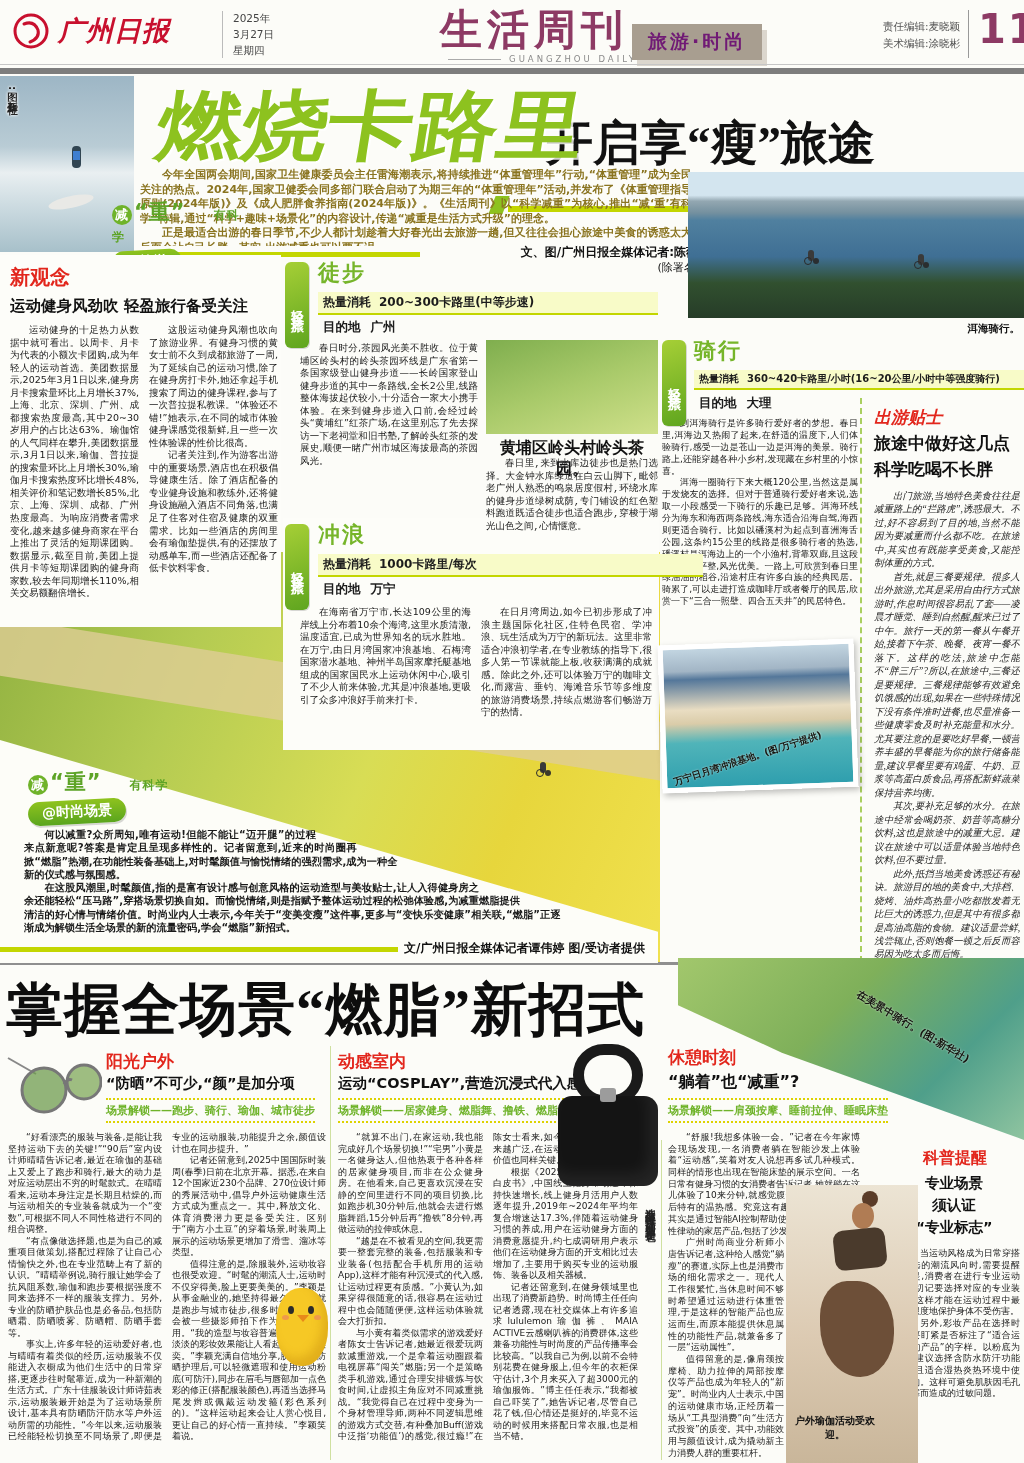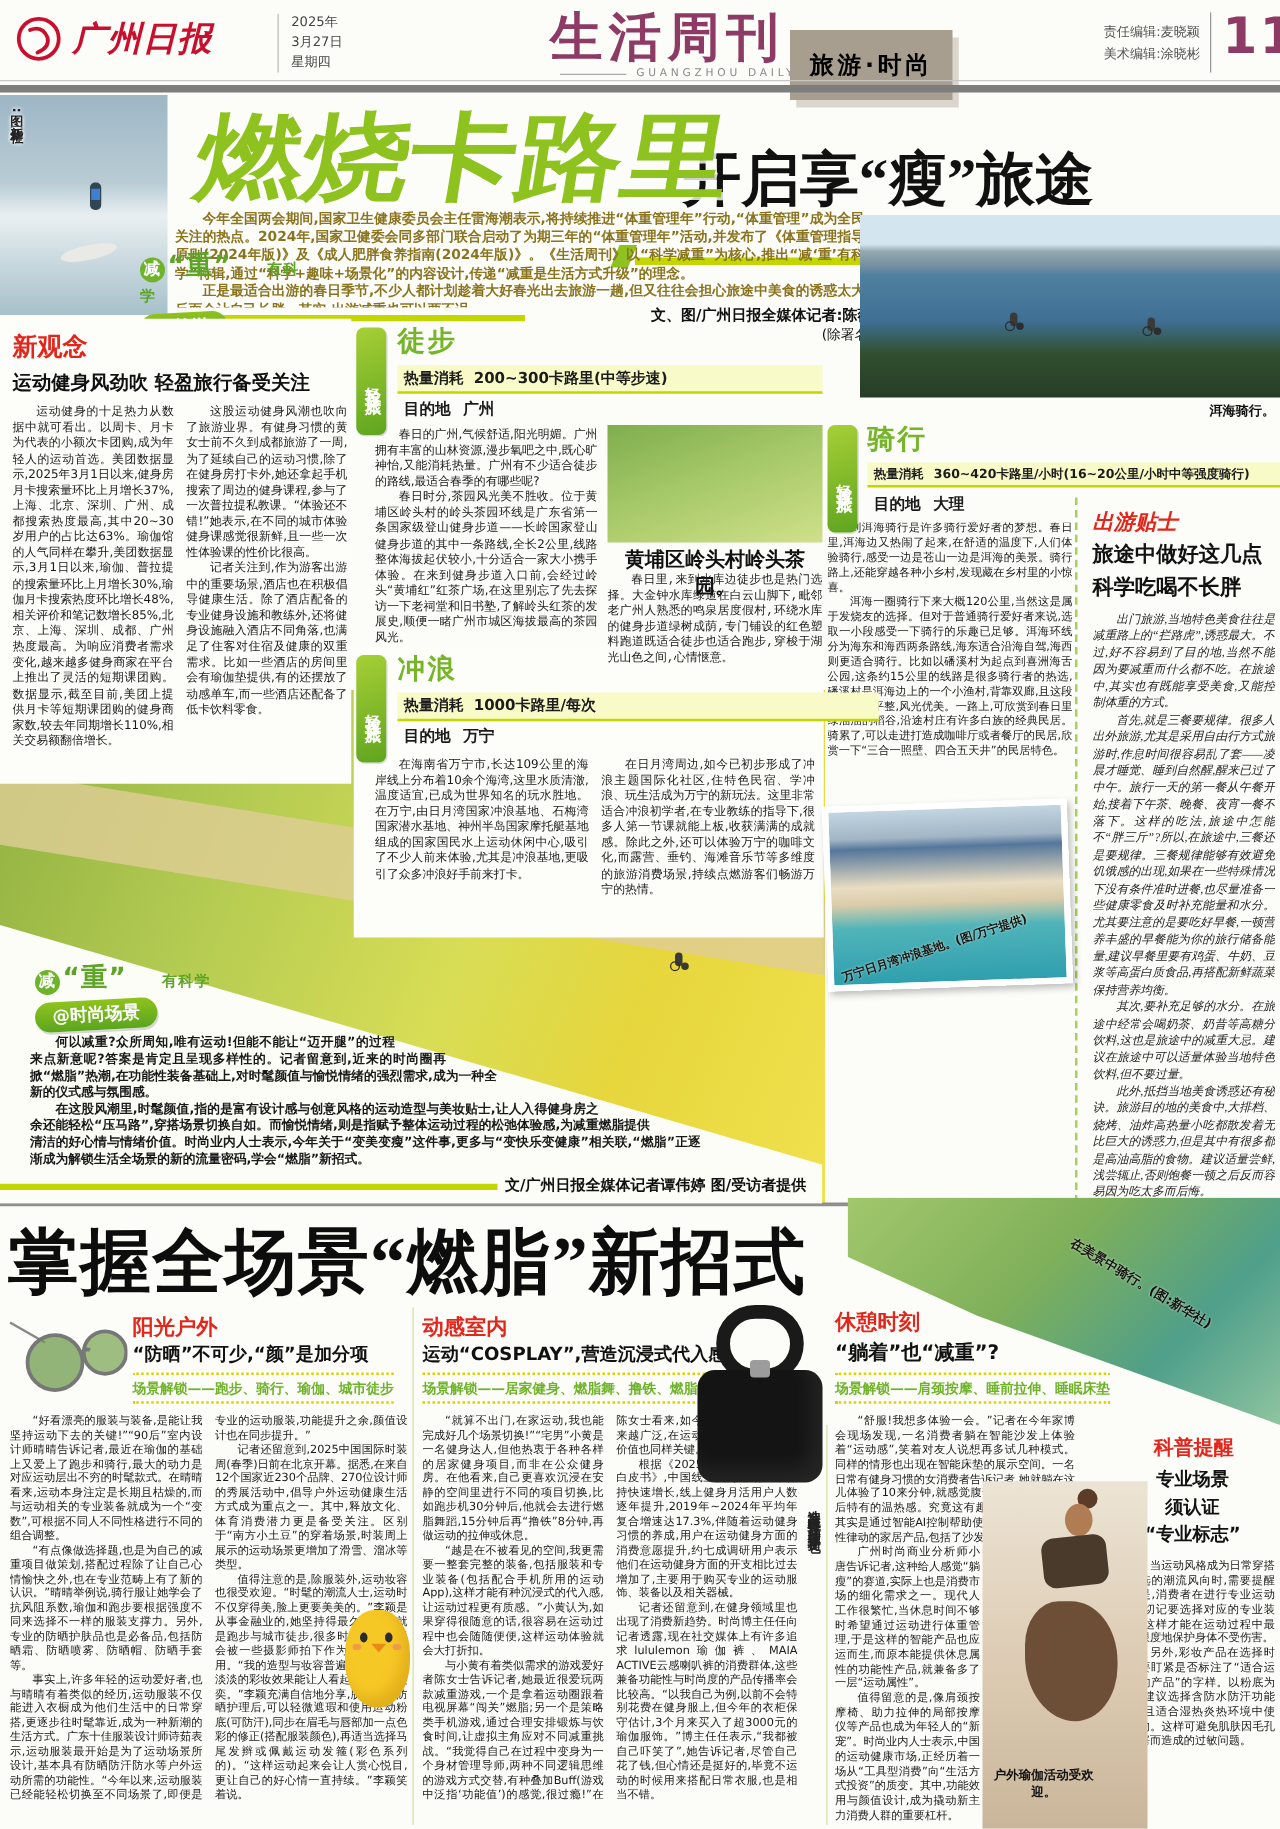--- a/index.html
+++ b/index.html
@@ -6,21 +6,21 @@
 html,body{width:1024px;}
 body{position:relative;height:1463px;background:#fcfcf8;font-family:"DejaVu Sans","Liberation Sans",sans-serif;color:#1c1c1c;overflow:hidden;}
 .abs{position:absolute;}
 
 .logo-text{font-family:"Liberation Serif","DejaVu Serif",serif;font-style:italic;font-weight:bold;font-size:27px;color:#c8102e;letter-spacing:1px;}
 .dateblock{font-size:10.5px;color:#444;line-height:1.5;border-left:1px solid #bbb;padding-left:10px;}
 .weekly-title{font-family:"Liberation Serif","DejaVu Serif",serif;font-weight:900;font-size:42px;color:#8d3a64;letter-spacing:5px;}
 .weekly-sub{display:flex;align-items:center;gap:8px;width:250px;}
 .weekly-sub .ln{flex:1;height:1px;background:#aaa;}
 .weekly-en{font-size:8.5px;color:#8a8a8a;letter-spacing:3px;white-space:nowrap;}
-.section-badge{background:#a89e90;color:#000000;font-weight:bold;font-size:19px;padding:15px 16px;letter-spacing:3px;box-shadow:5px 6px 0 #dbd6cd;}
+.section-badge{background:#a89e90;color:#701a75;font-weight:bold;font-size:19px;padding:5px 16px;letter-spacing:3px;box-shadow:5px 6px 0 #dbd6cd;}
 .editors{font-size:10.5px;color:#555;text-align:right;line-height:1.6;}
 .pageno{font-weight:900;font-size:40px;color:#8d3a64;letter-spacing:2px;}
 .vrule{width:1px;background:#999;}
 
 .photo{overflow:hidden;}
 .vcredit{writing-mode:vertical-rl;font-size:10.5px;font-weight:bold;color:#222;text-shadow:0 0 3px #fff,0 0 3px #fff;letter-spacing:2px;}
 .hl-green{font-weight:900;font-size:76px;color:#8dc21f;transform:skewX(-9deg) scaleX(1.12);transform-origin:left bottom;white-space:nowrap;text-shadow:2px 2px 0 rgba(255,255,255,.8);}
 .hl-black{font-family:"Liberation Serif","DejaVu Serif",serif;font-weight:900;font-size:47px;color:#111;white-space:nowrap;}
 .intro{font-size:11px;line-height:1.32;color:#8a7420;text-align:justify;font-weight:bold;}
 .intro p{text-indent:2em;margin:0;}
@@ -159,21 +159,20 @@
     <p>运动健身的十足热力从数据中就可看出。以周卡、月卡为代表的小额次卡团购,成为年轻人的运动首选。美团数据显示,2025年3月1日以来,健身房月卡搜索量环比上月增长37%,上海、北京、深圳、广州、成都搜索热度最高,其中20~30岁用户的占比达63%。瑜伽馆的人气同样在攀升,美团数据显示,3月1日以来,瑜伽、普拉提的搜索量环比上月增长30%,瑜伽月卡搜索热度环比增长48%,相关评价和笔记数增长85%,北京、上海、深圳、成都、广州热度最高。为响应消费者需求变化,越来越多健身商家在平台上推出了灵活的短期课团购。数据显示,截至目前,美团上提供月卡等短期课团购的健身商家数,较去年同期增长110%,相关交易额翻倍增长。</p>
     <p>这股运动健身风潮也吹向了旅游业界。有健身习惯的黄女士前不久到成都旅游了一周,为了延续自己的运动习惯,除了在健身房打卡外,她还拿起手机搜索了周边的健身课程,参与了一次普拉提私教课。“体验还不错!”她表示,在不同的城市体验健身课感觉很新鲜,且一些一次性体验课的性价比很高。</p>
     <p>记者关注到,作为游客出游中的重要场景,酒店也在积极倡导健康生活。除了酒店配备的专业健身设施和教练外,还将健身设施融入酒店不同角落,也满足了住客对住宿及健康的双重需求。比如一些酒店的房间里会有瑜伽垫提供,有的还摆放了动感单车,而一些酒店还配备了低卡饮料零食。</p>
   </div>
 
 <div class="abs vbadge" style="left:285px;top:262px;height:86px;z-index:2;">轻盈之旅</div>
 <div class="abs sec-title" style="left:318px;top:258px;z-index:2;">徒步</div>
 <div class="abs cal-line" style="left:318px;top:292px;width:340px;z-index:2;"><span class="lab">热量消耗</span><span>200~300卡路里(中等步速)</span></div>
 <div class="abs dest-line" style="left:318px;top:316px;z-index:2;"><span class="lab">目的地</span><span>广州</span></div>
 <div class="abs bodytxt" style="left:300px;top:342px;width:178px;height:188px;z-index:2;">
-    <p>春日的广州,气候舒适,阳光明媚。广州拥有丰富的山林资源,漫步氧吧之中,既心旷神怡,又能消耗热量。广州有不少适合徒步的路线,最适合春季的有哪些呢?</p>
     <p>春日时分,茶园风光美不胜收。位于黄埔区岭头村的岭头茶园环线是广东省第一条国家级登山健身步道——长岭国家登山健身步道的其中一条路线,全长2公里,线路整体海拔起伏较小,十分适合一家大小携手体验。在来到健身步道入口前,会经过岭头“黄埔红”红茶广场,在这里别忘了先去探访一下老祠堂和旧书塾,了解岭头红茶的发展史,顺便一睹广州市城区海拔最高的茶园风光。</p>
   </div>
 <div class="abs photo tea-photo" style="left:486px;top:340px;width:172px;height:94px;z-index:2;"></div>
 <div class="abs caption" style="left:486px;top:438px;width:172px;text-align:center;font-size:16px;z-index:2;">黄埔区岭头村岭头茶园。</div>
 <div class="abs bodytxt" style="left:486px;top:458px;width:172px;height:90px;z-index:2;font-family:Liberation Mono, monospace;">
     <p>春日里,来到水库边徒步也是热门选择。大金钟水库绿道在白云山脚下,毗邻老广州人熟悉的鸣泉居度假村,环绕水库的健身步道绿树成荫,专门铺设的红色塑料跑道既适合徒步也适合跑步,穿梭于湖光山色之间,心情惬意。</p>
   </div>
 
 <div class="abs whitebox" style="left:283px;top:518px;width:376px;height:232px;z-index:1;">
   <div class="abs vbadge" style="left:2px;top:6px;height:86px;">轻盈之旅</div>

